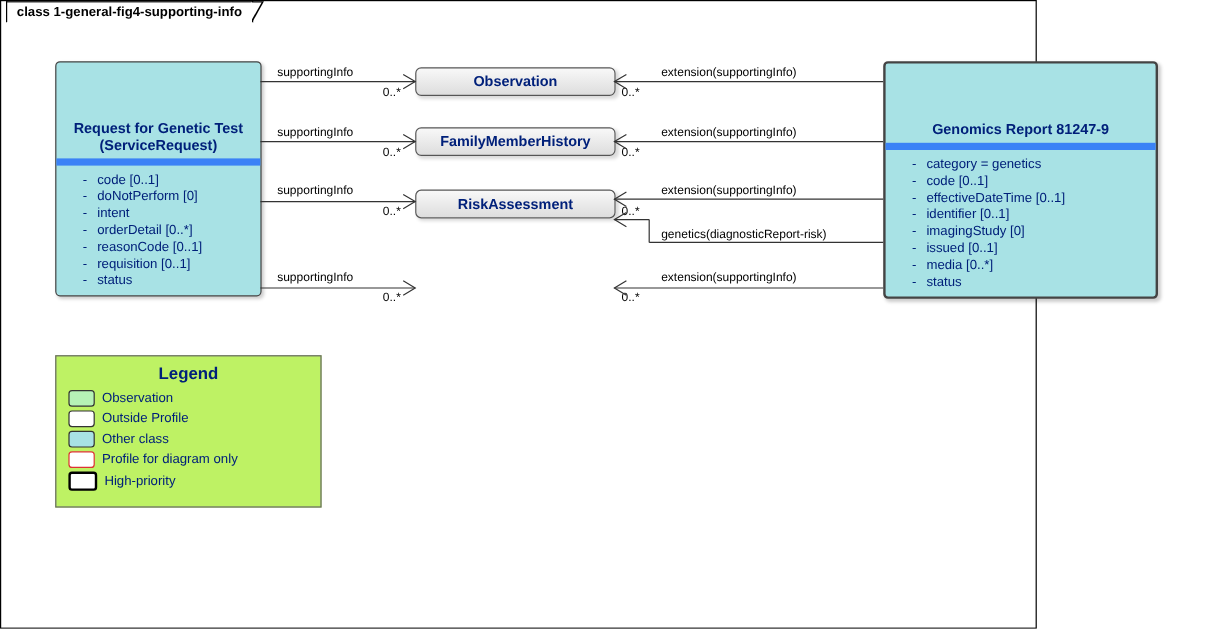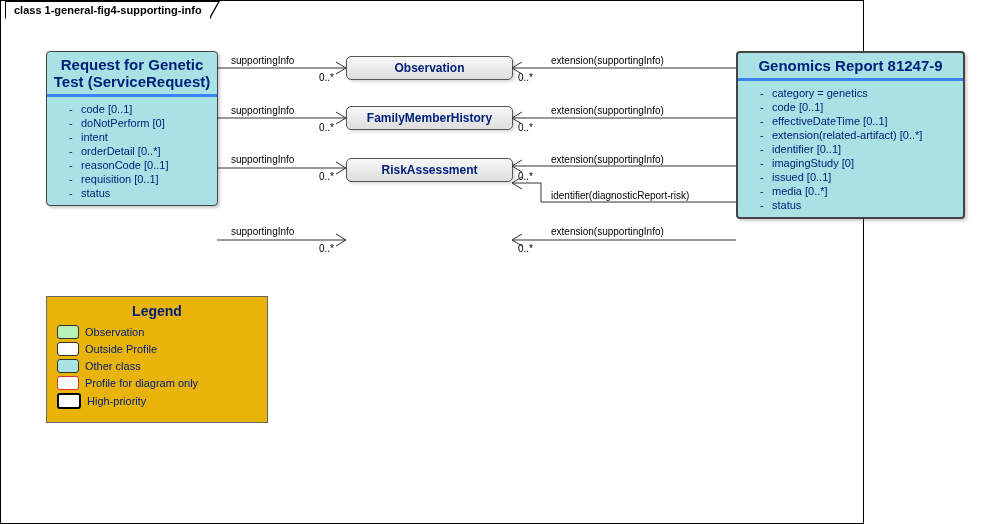--- a/index.html
+++ b/index.html
@@ -4,32 +4,32 @@
 <style>
 body { margin: 0; font-family: Arial, sans-serif; font-size: 12px; color: #000; }
 .container { position: relative; width: 864px; height: 524px; background: #fff; border: 1px solid #000; box-sizing: border-box; }
 .tab { position: absolute; top: 0; left: 4px; border: 1px solid #000; border-bottom: 1px solid #fff; padding: 2px 8px; background: #fff; z-index: 2; font-weight: bold; font-size: 11px; }
 .tab::after { content: ""; position: absolute; right: -10px; top: -1px; width: 0; height: 0; border-left: 10px solid #000; border-top: 0; border-bottom: 18px solid transparent; }
 .tab::before { content: ""; position: absolute; right: -8px; top: 0px; width: 0; height: 0; border-left: 9px solid #fff; border-top: 0; border-bottom: 16px solid transparent; z-index:3; }
 .inner { position: absolute; top: 17px; left: 0; right: 0; bottom: 0; }
 
 .class-box { position: absolute; border: 1px solid #444; border-radius: 4px; background: #a8e2e5; box-shadow: 2px 2px 3px rgba(0,0,0,0.2); }
 .class-box.thick { border-width: 2px; }
-.class-title { text-align: center; font-weight: bold; padding: 4px 6px; border-bottom: 3px solid #3b82f6; color: #00207a; font-size: 15px; }
+.class-title { text-align: center; font-weight: bold; padding: 4px 6px; border-bottom: 6px solid #3b82f6; color: #00207a; font-size: 12px; margin-top: 44px; }
 .class-body { padding: 4px 20px; }
 .class-body ul { margin: 0; padding-left: 14px; }
 .class-body li { color: #00207a; font-size: 11px; margin: 2px 0; list-style: none; position: relative; }
 .class-body li::before { content: "-"; position: absolute; left: -12px; color: #00207a; }
 
 .grey-box { position: absolute; border: 1px solid #555; border-radius: 5px; background: linear-gradient(#f8f8f8, #ddd); box-shadow: 2px 2px 3px rgba(0,0,0,0.15); padding: 4px 0; text-align: center; font-weight: bold; color: #00207a; font-size: 12px; }
 
 .label { position: absolute; font-size: 10px; color: #000; }
 .mult { position: absolute; font-size: 10px; color: #000; }
 
-.legend { position: absolute; border: 1px solid #666; background: #eab308; padding: 6px 10px 10px 10px; }
+.legend { position: absolute; border: 1px solid #666; background: #bef264; padding: 6px 10px 10px 10px; }
 .legend-title { text-align: center; font-weight: bold; color: #00207a; font-size: 14px; margin-bottom: 6px; }
 .legend-item { display: flex; align-items: center; gap: 6px; margin: 3px 0; color: #00207a; font-size: 11px; }
 .legend-swatch { width: 20px; height: 12px; border: 1px solid #333; border-radius: 3px; }
 .sw-obs { background: #b6f2b6; }
 .sw-other { background: #a8e2e5; }
 .sw-outside { background: #fff; }
 .sw-profile { background: #fff; border-color: #d33; }
 .sw-hp { background: #fff; border-width: 2px; border-color: #000; }
 
 svg { position: absolute; top: 0; left: 0; pointer-events: none; }
@@ -58,21 +58,20 @@
       </div>
     </div>
 
     <div class="class-box thick" style="left:735px; top:33px; width:225px;">
       <div class="class-title">Genomics Report 81247-9</div>
       <div class="class-body">
         <ul>
           <li>category = genetics</li>
           <li>code [0..1]</li>
           <li>effectiveDateTime [0..1]</li>
-          <li>extension(related-artifact) [0..*]</li>
           <li>identifier [0..1]</li>
           <li>imagingStudy [0]</li>
           <li>issued [0..1]</li>
           <li>media [0..*]</li>
           <li>status</li>
         </ul>
       </div>
     </div>
 
     <div class="grey-box" style="left:345px; top:38px; width:165px;">Observation</div>
@@ -93,21 +92,21 @@
 
     <div class="label" style="left:550px; top:37px;">extension(supportingInfo)</div>
     <div class="mult" style="left:517px; top:54px;">0..*</div>
 
     <div class="label" style="left:550px; top:87px;">extension(supportingInfo)</div>
     <div class="mult" style="left:517px; top:104px;">0..*</div>
 
     <div class="label" style="left:550px; top:136px;">extension(supportingInfo)</div>
     <div class="mult" style="left:517px; top:153px;">0..*</div>
 
-    <div class="label" style="left:550px; top:172px;">identifier(diagnosticReport-risk)</div>
+    <div class="label" style="left:550px; top:172px;">genetics(diagnosticReport-risk)</div>
 
     <div class="label" style="left:550px; top:208px;">extension(supportingInfo)</div>
     <div class="mult" style="left:517px; top:225px;">0..*</div>
 
     <div class="legend" style="left:45px; top:278px; width:200px;">
       <div class="legend-title">Legend</div>
       <div class="legend-item">
           <div class="legend-swatch sw-obs"></div>
           <span>Observation</span>
         </div>

